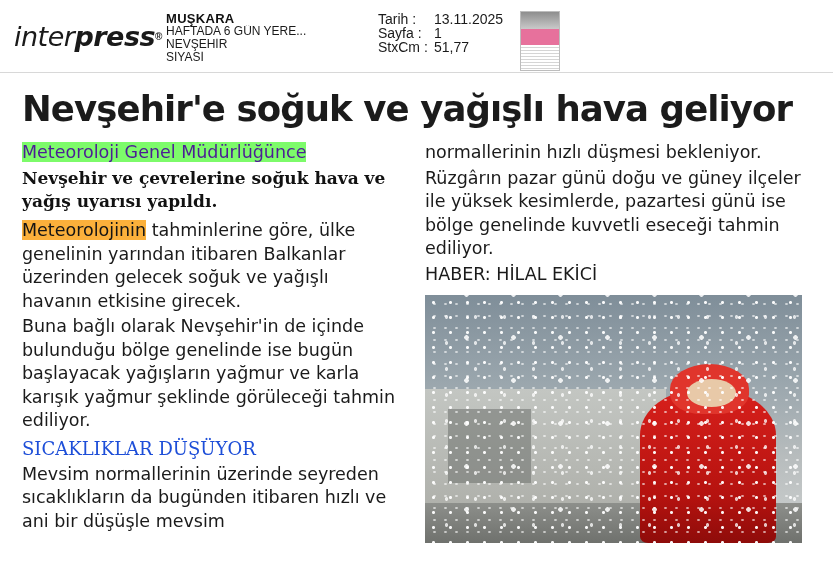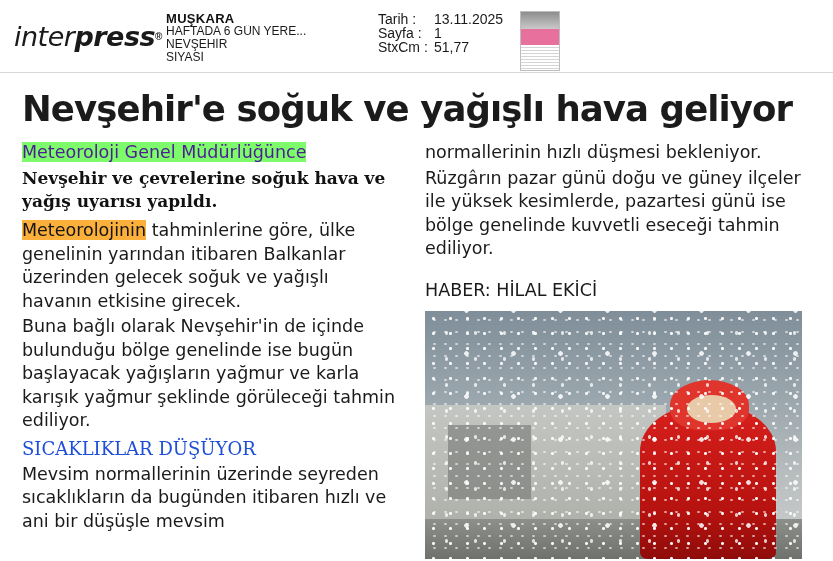--- a/index.html
+++ b/index.html
@@ -184,21 +184,21 @@
     line-height: 24px;
     color: #1d4ed8;
     margin: 4px 0 2px 0;
   }
 
   .byline {
     font-family: "DejaVu Sans", sans-serif;
     font-size: 17.5px;
     line-height: 23.5px;
     color: #1a1a1a;
-    margin-top: 18px;
+    margin-top: 2px;
   }
 
   
   .photo {
     position: relative;
     margin-top: 9px;
     width: 377px;
     height: 248px;
     overflow: hidden;
     background: #5d6f7d;

